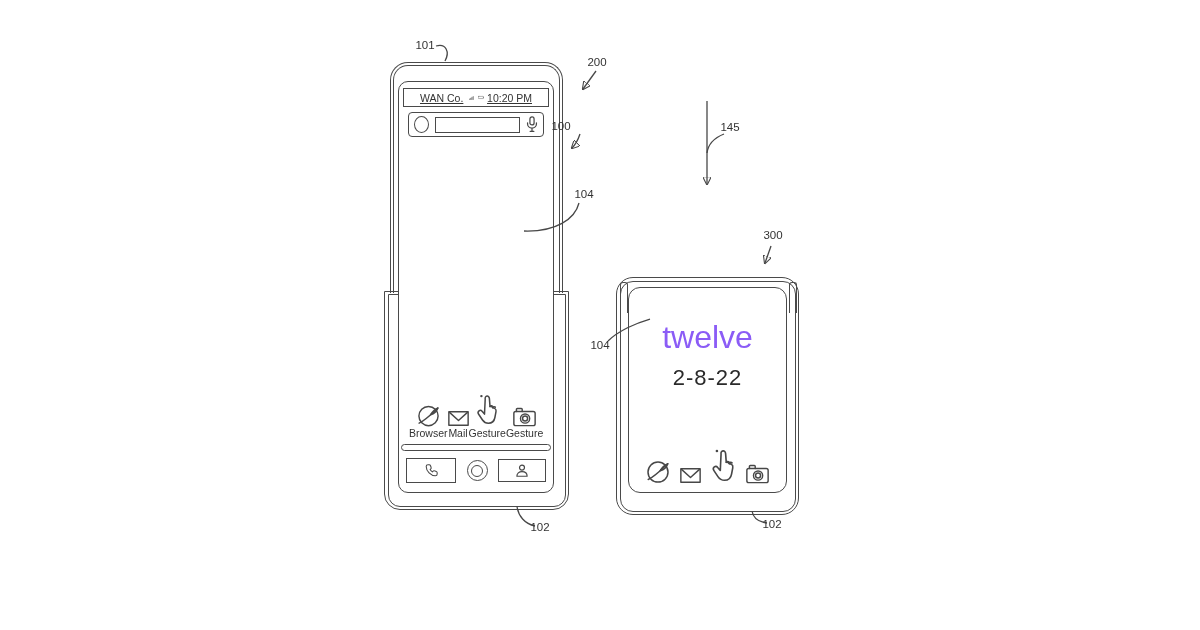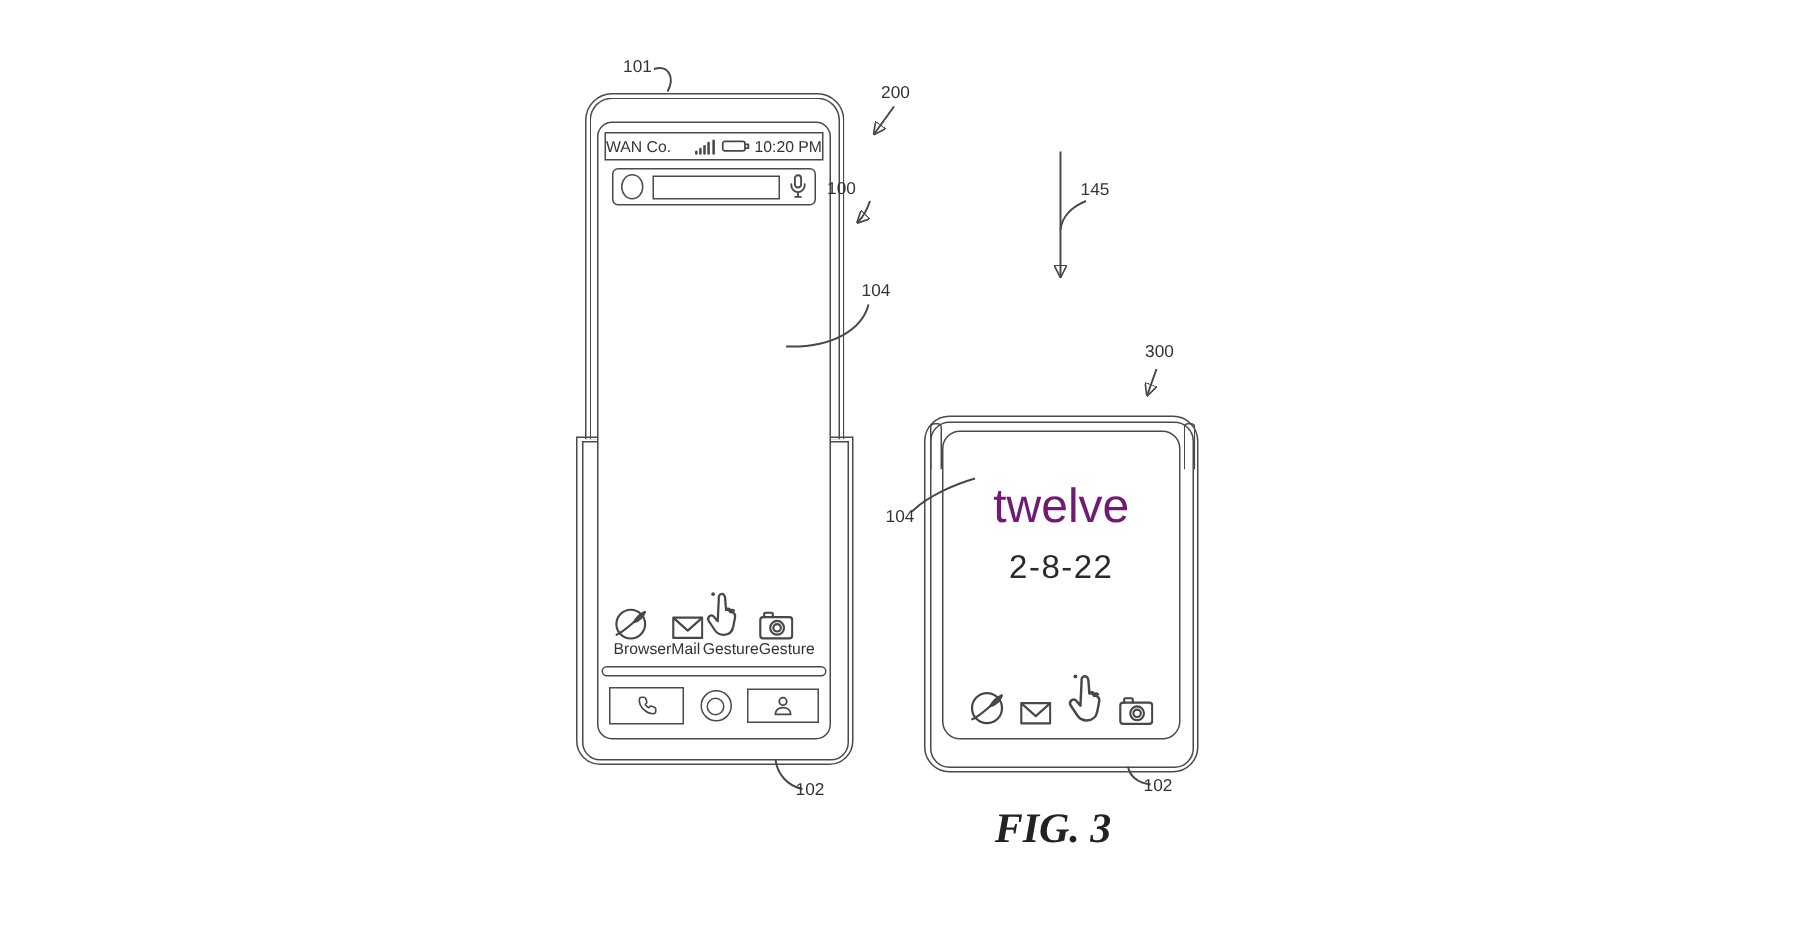--- a/index.html
+++ b/index.html
@@ -19,50 +19,50 @@
   .f2-casing{left:384px;top:291px;width:183px;height:217px;
             border:1.5px solid #4a4a4a;border-radius:0 0 16px 16px;z-index:1;}
   .f2-casing-inner{position:absolute;left:2.5px;right:2.5px;top:2px;bottom:2.5px;
             border:1px solid #4a4a4a;border-radius:0 0 12px 12px;}
 
   
   .f2-screen{left:398px;top:81px;width:156px;height:412px;background:#fff;
             border:1.5px solid #4a4a4a;border-radius:10px;z-index:5;
             display:flex;flex-direction:column;box-sizing:border-box;}
   .statusbar{margin:6px 4px 0;height:17px;border:1.2px solid #4a4a4a;
-            display:flex;align-items:center;gap:3px;padding:0 0;font-size:10.5px;white-space:nowrap;}
+            display:flex;align-items:center;gap:3px;padding:0 16px;font-size:10.5px;white-space:nowrap;text-decoration:underline;}
   .statusbar .sp{flex:1;}
   .searchbar{margin:5px 9px 0;height:23px;border:1.4px solid #4a4a4a;border-radius:4px;
             display:flex;align-items:center;padding:0 5px;box-sizing:content-box;}
   .lens{width:13px;height:15px;border:1.4px solid #4a4a4a;border-radius:50%;flex:none;}
   .searchfield{flex:1;height:14px;border:1.1px solid #4a4a4a;margin:0 6px;}
   .fspace{flex:1;}
   .approw{display:flex;align-items:flex-end;justify-content:space-between;padding:0 10px;}
-  .app{display:flex;flex-direction:column;align-items:flex-start;gap:1px;}
+  .app{display:flex;flex-direction:column;align-items:center;gap:1px;}
   .app .lbl{font-size:10.5px;line-height:1.1;white-space:nowrap;color:#333;}
   .homedivider{height:5px;border:1.2px solid #4a4a4a;border-radius:4px;margin:4px 2px 0;}
   .dockrow{margin:7px 7px 0;display:flex;align-items:center;justify-content:space-between;}
   .dockbtn{border:1.4px solid #4a4a4a;display:flex;align-items:center;justify-content:center;}
   .dock-phone{width:48px;height:23px;}
   .dock-person{width:46px;height:21px;}
   .homering{width:19px;height:19px;border:1.5px solid #4a4a4a;border-radius:50%;
             display:flex;align-items:center;justify-content:center;}
   .homering span{width:10px;height:10px;border:1.4px solid #4a4a4a;border-radius:50%;}
 
   
   .f3-casing{left:616px;top:277px;width:181px;height:236px;border:1.5px solid #4a4a4a;
             border-radius:17px;z-index:1;}
   .f3-casing-inner{position:absolute;left:2.5px;right:2.5px;top:2.5px;bottom:2.5px;
             border:1px solid #4a4a4a;border-radius:13px;}
   .rail{width:6px;height:30px;border:1px solid #4a4a4a;border-bottom:none;
             border-radius:3px 3px 0 0;z-index:4;}
   .f3-screen{left:628px;top:287px;width:159px;height:206px;background:#fff;
             border:1.5px solid #4a4a4a;border-radius:12px;z-index:5;box-sizing:border-box;
             display:flex;flex-direction:column;align-items:center;text-align:center;}
-  .clock1{margin-top:33px;font-size:32px;line-height:1.0;color:#701a75;}
+  .clock1{margin-top:33px;font-size:32px;line-height:1.0;color:#8b5cf6;}
   .clock2{margin-top:3px;font-size:46px;line-height:1.0;letter-spacing:-1px;color:#2a2a2a;}
   .datetxt{margin-top:12px;font-size:22px;letter-spacing:1px;color:#2a2a2a;}
   .approw3{margin-top:auto;margin-bottom:8px;width:100%;box-sizing:border-box;padding:0 17px;
             display:flex;align-items:flex-end;justify-content:space-between;}
 
   
   .caption{font-family:"Liberation Serif",serif;font-style:italic;font-weight:bold;
             font-size:28px;color:#222;width:132px;text-align:center;line-height:1;}
   .ref{font-size:11.5px;color:#333;width:34px;text-align:center;line-height:1;z-index:10;}
   svg.overlay{position:absolute;left:0;top:0;z-index:8;pointer-events:none;}
@@ -222,15 +222,14 @@
       </svg>
       <svg class="ic" width="23" height="20" viewBox="0 0 24 20">
         <rect x="0.9" y="4.2" width="22.2" height="14.8" rx="2"></rect>
         <path d="M3.6 4.2 V2 a0.9 0.9 0 0 1 0.9 -0.9 h4.2 a0.9 0.9 0 0 1 0.9 0.9 V4.2"></path>
         <circle cx="12.6" cy="11.6" r="4.8"></circle>
         <circle cx="12.6" cy="11.6" r="2.6"></circle>
       </svg>
     </div>
   </div>
 
-  <div class="abs caption" style="left:636px;top:539px;">FIG. 3</div>
 
 </div>
 
 </body></html>

